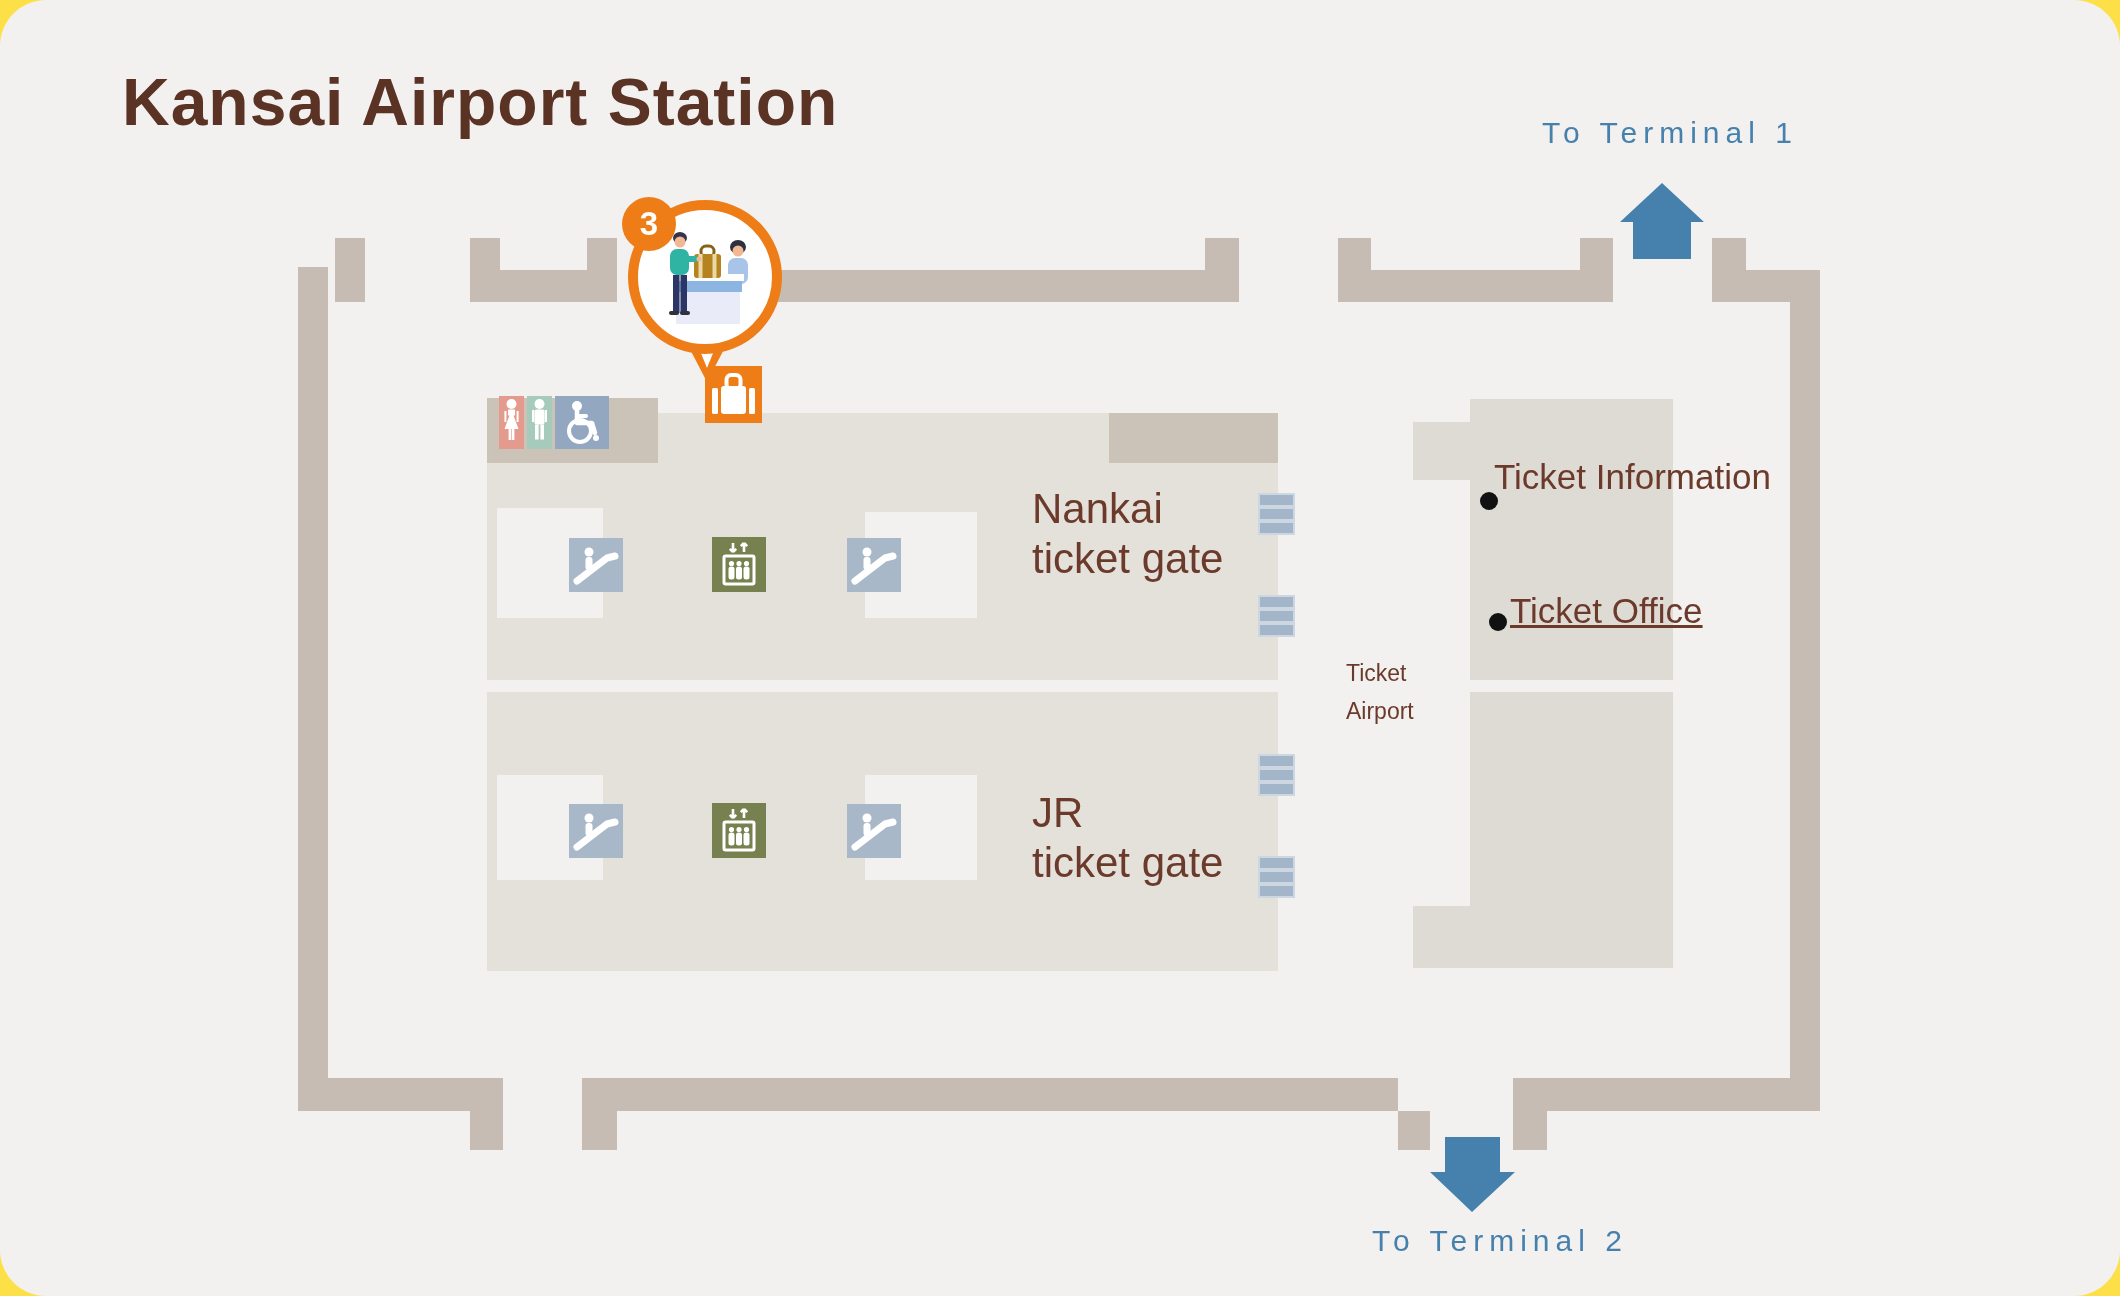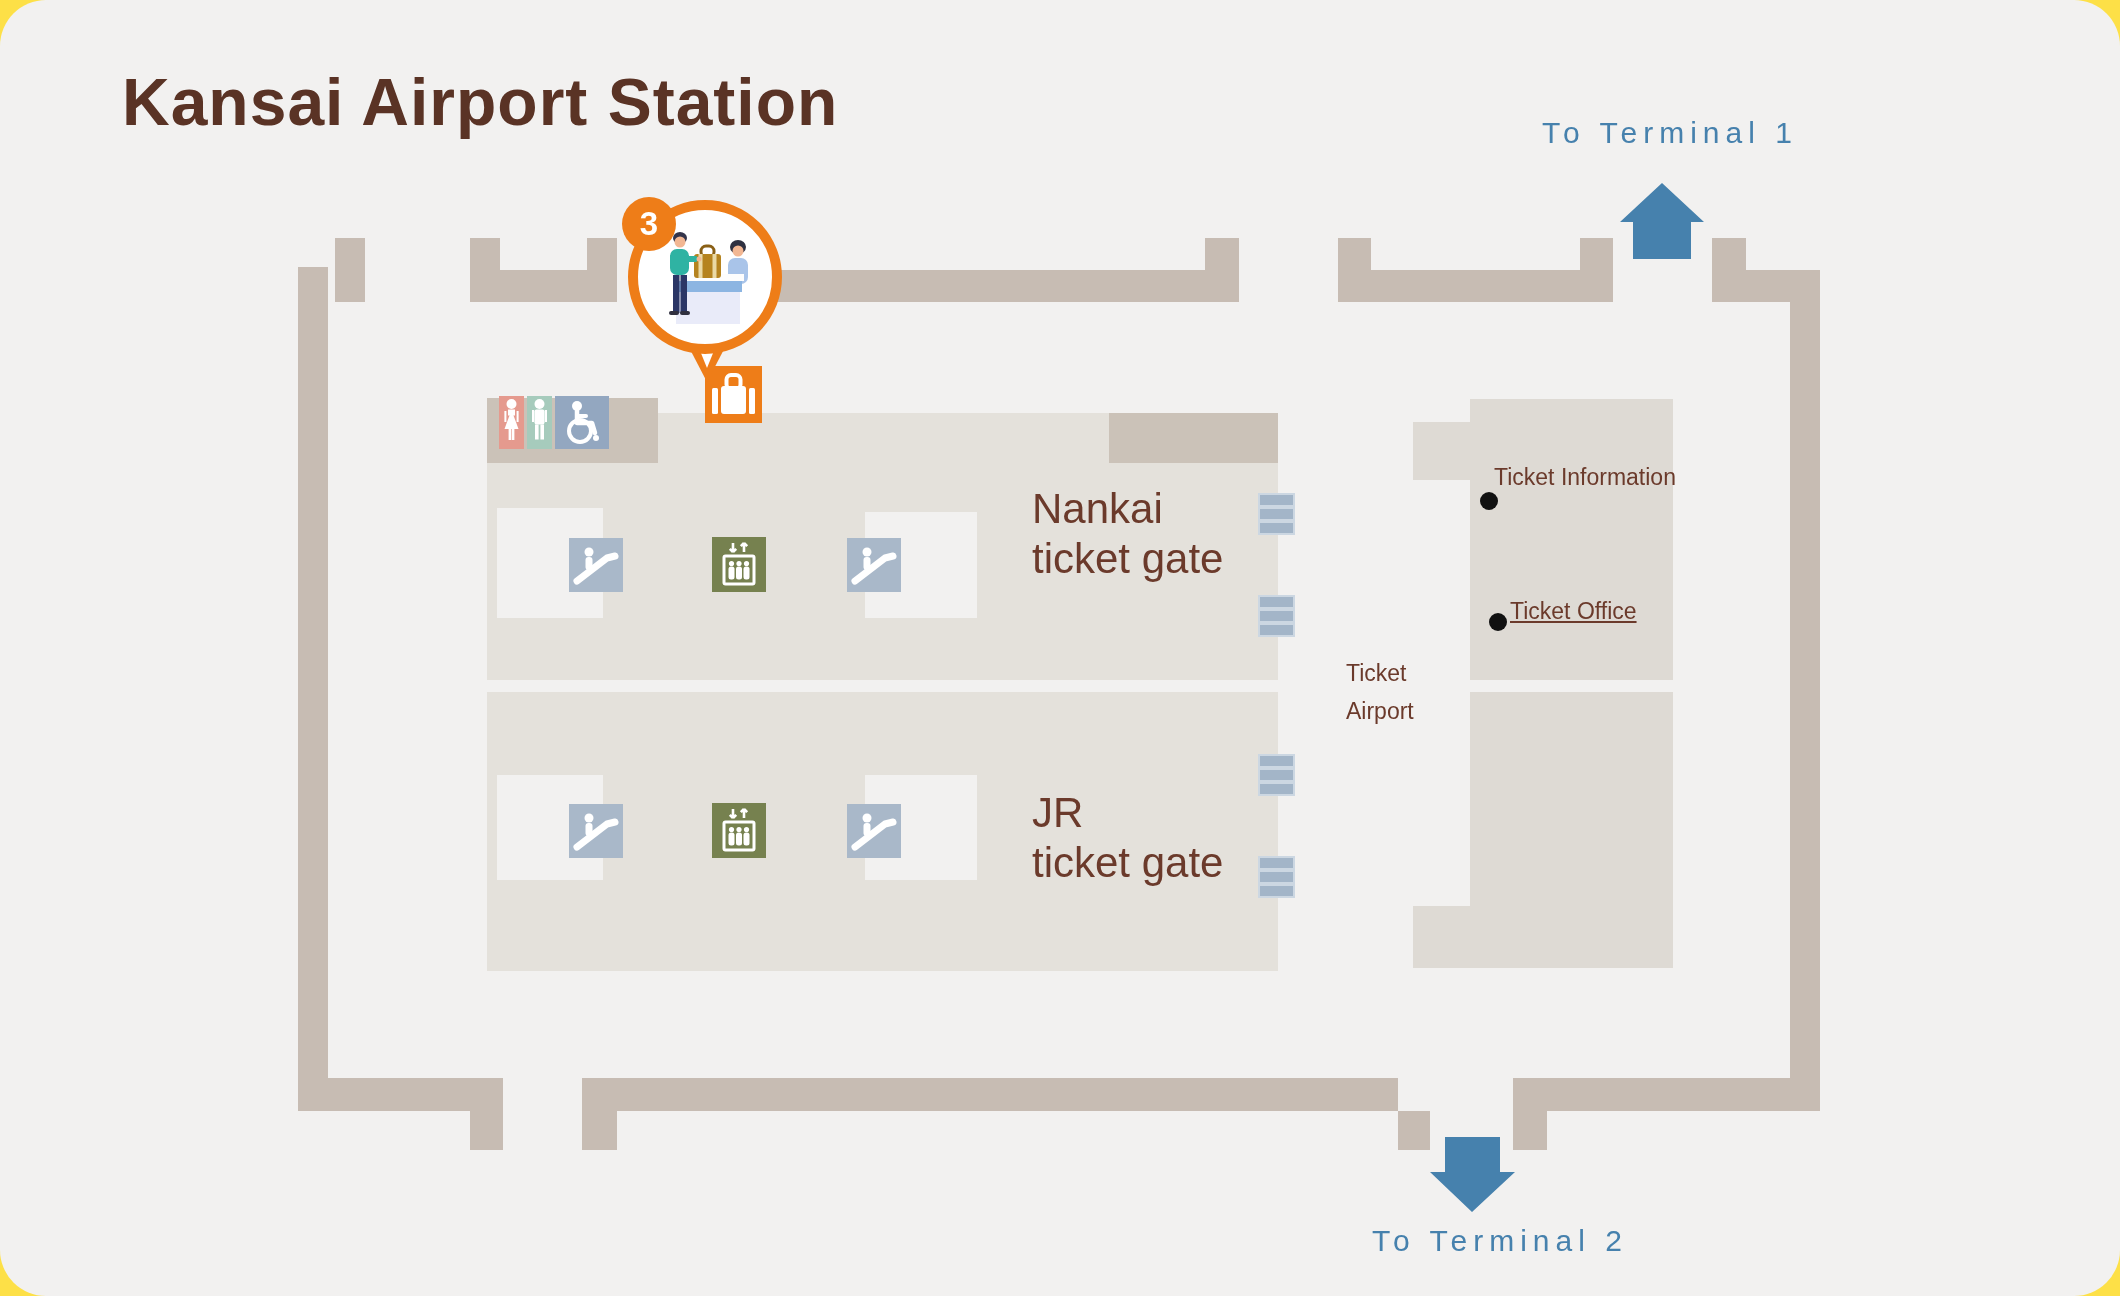--- a/index.html
+++ b/index.html
@@ -7,21 +7,21 @@
          font-family:"Liberation Sans","DejaVu Sans",sans-serif;}
   .card{position:absolute;left:0;top:0;right:0;bottom:0;background:#f2f1f0;border-radius:46px;}
   .abs{position:absolute;}
   .wall{position:absolute;background:#c7bcb3;}
   .floor{position:absolute;background:#e4e1db;}
   .block{position:absolute;background:#cbc2b8;}
   .cut{position:absolute;background:#f2f1f0;}
   .counter-area{position:absolute;background:#dedad4;}
   .title{position:absolute;left:122px;top:64px;font-size:66px;font-weight:700;color:#5a3325;letter-spacing:1px;}
   .gate-label{position:absolute;color:#6b3a2b;font-size:42px;line-height:50px;font-weight:400;}
-  .small-label{position:absolute;color:#6b3a2b;font-size:23px;line-height:42px;font-weight:400;}
+  .small-label{position:absolute;color:#6b3a2b;font-size:35px;line-height:42px;font-weight:400;}
   .counter-label{position:absolute;color:#6b3a2b;font-size:23px;line-height:38px;font-weight:400;}
   .terminal-label{position:absolute;color:#4681ad;font-size:30px;letter-spacing:6px;font-weight:400;white-space:nowrap;}
   .dot{position:absolute;width:18px;height:18px;border-radius:50%;background:#111111;}
   .icon-sq{position:absolute;display:flex;align-items:center;justify-content:center;}
   .esc{background:#a9b8c9;}
   .elev{background:#76814f;}
   .gates{position:absolute;display:flex;flex-direction:column;gap:4px;}
   .gate-bar{width:33px;height:10px;background:#a3b5c8;outline:2px solid #ccd7e2;}
   .bubble{position:absolute;left:628px;top:200px;width:154px;height:154px;border-radius:50%;
           background:#ffffff;border:10px solid #ee7d18;box-sizing:border-box;z-index:3;}

